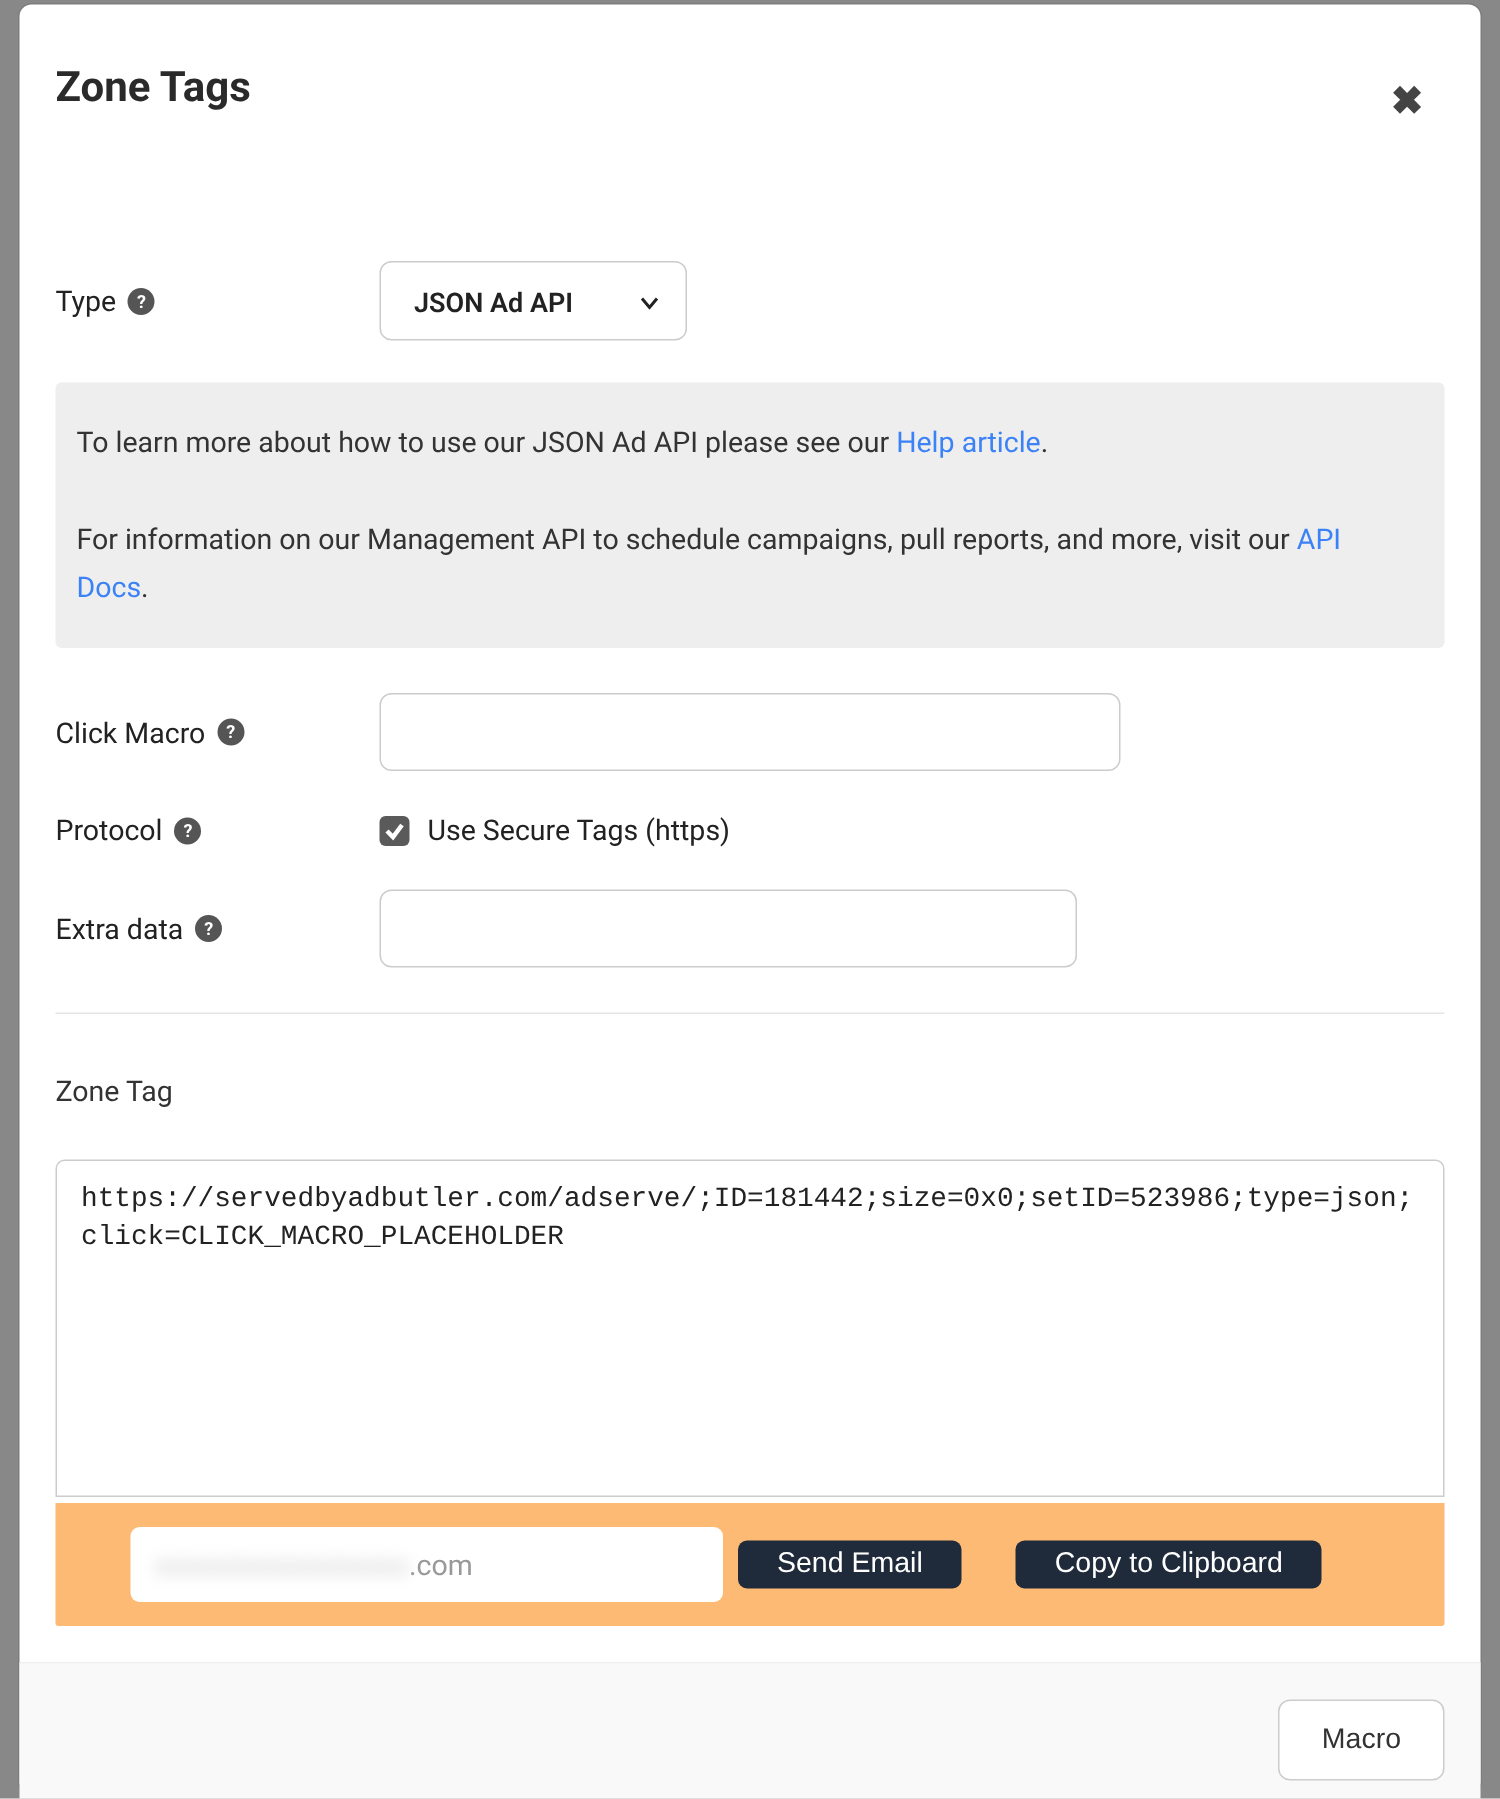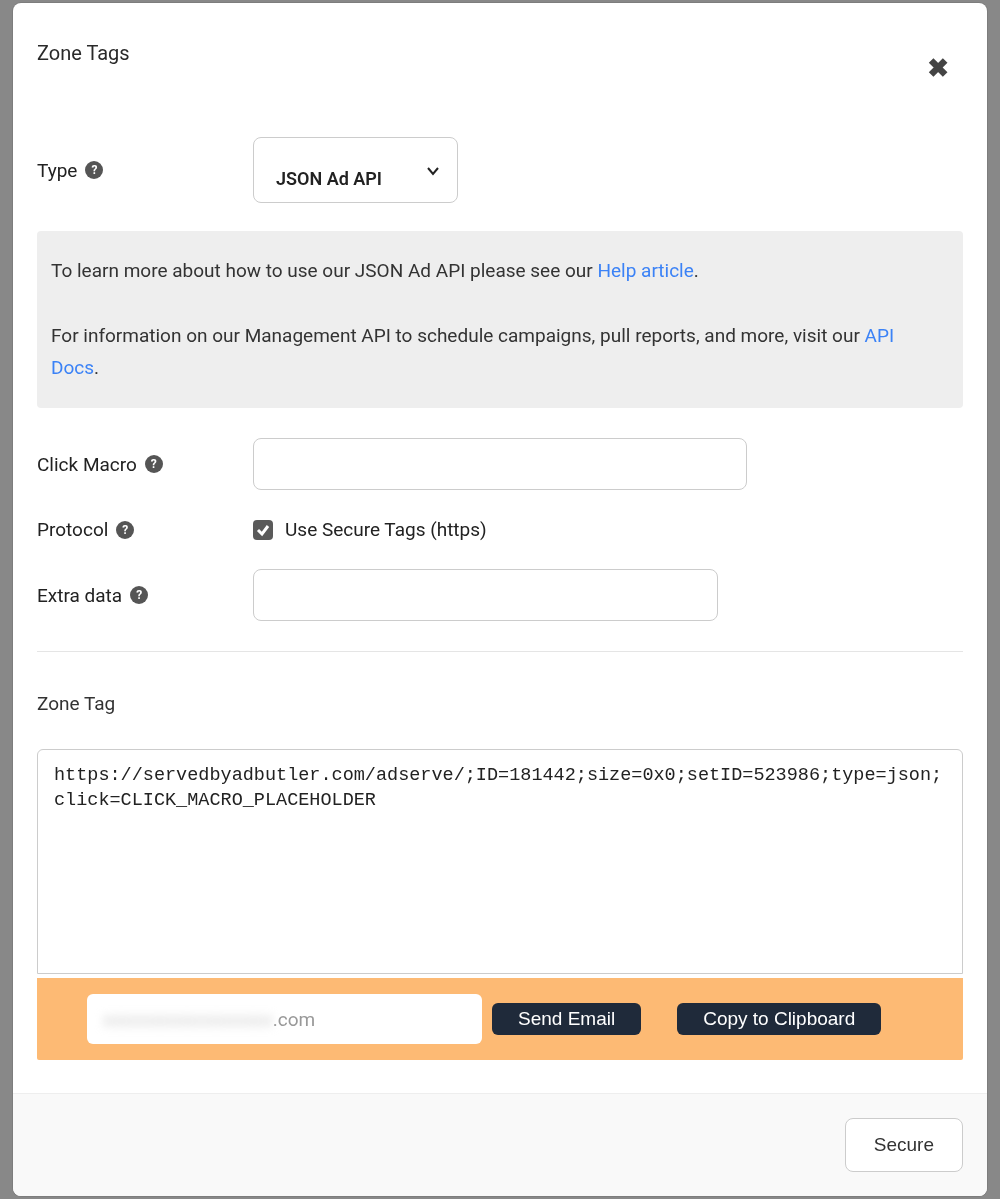--- a/index.html
+++ b/index.html
@@ -22,23 +22,23 @@
   border-radius: 8px;
   display: flex;
   flex-direction: column;
   box-shadow: 0 0 0 1px rgba(0,0,0,0.08);
 }
 .modal-body {
   padding: 38px 24px 24px 24px;
   flex: 1;
 }
 .modal-title {
-  font-size: 20px;
-  font-weight: 400;
-  margin-bottom: 72px;
+  font-size: 28px;
+  font-weight: 700;
+  margin-bottom: 100px;
 }
 .close-x {
   position: absolute;
   top: 52px;
   right: 38px;
   font-size: 26px;
   color: #444;
   font-weight: 700;
   cursor: pointer;
   line-height: 1;
@@ -73,21 +73,21 @@
   font-weight: 700;
   margin-left: 8px;
 }
 .select-wrap {
   position: relative;
   display: inline-block;
 }
 .select-box {
   border: 1px solid #ccc;
   border-radius: 8px;
-  padding: 30px 48px 13px 22px;
+  padding: 17px 48px 13px 22px;
   font-size: 18px;
   font-weight: 600;
   color: #222;
   background: #fff;
   cursor: pointer;
   min-width: 205px;
 }
 .select-chevron {
   position: absolute;
   right: 18px;
@@ -279,15 +279,15 @@
           <span>.com</span>
       </div>
       <button class="btn btn-dark">Send Email</button>
       <div class="spacer"></div>
       <button class="btn btn-dark">Copy to Clipboard</button>
     </div>
 
   </div>
 
   <div class="modal-footer">
-    <button class="btn-light">Secure</button>
+    <button class="btn-light">Macro</button>
   </div>
 </div>
 
 </body></html>

